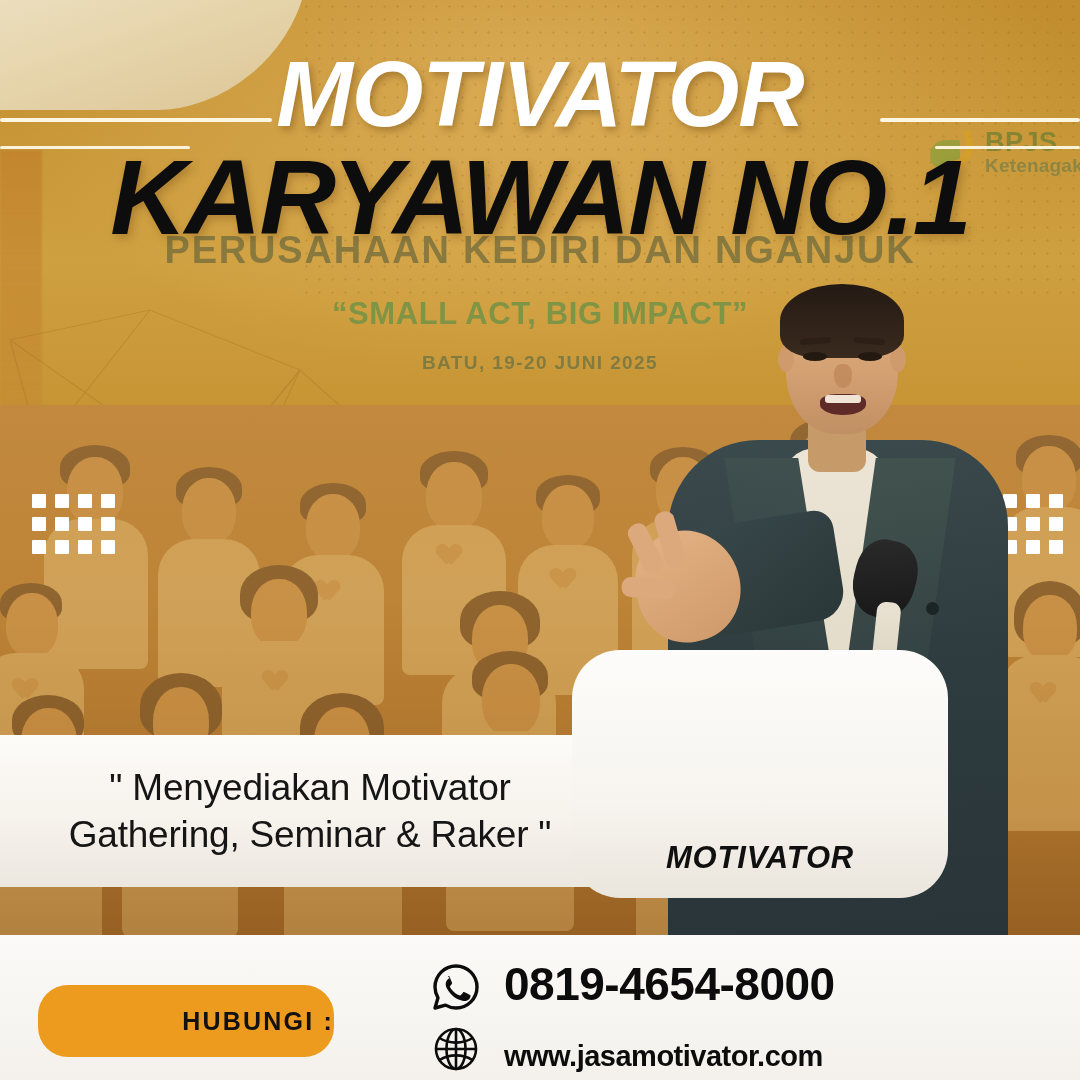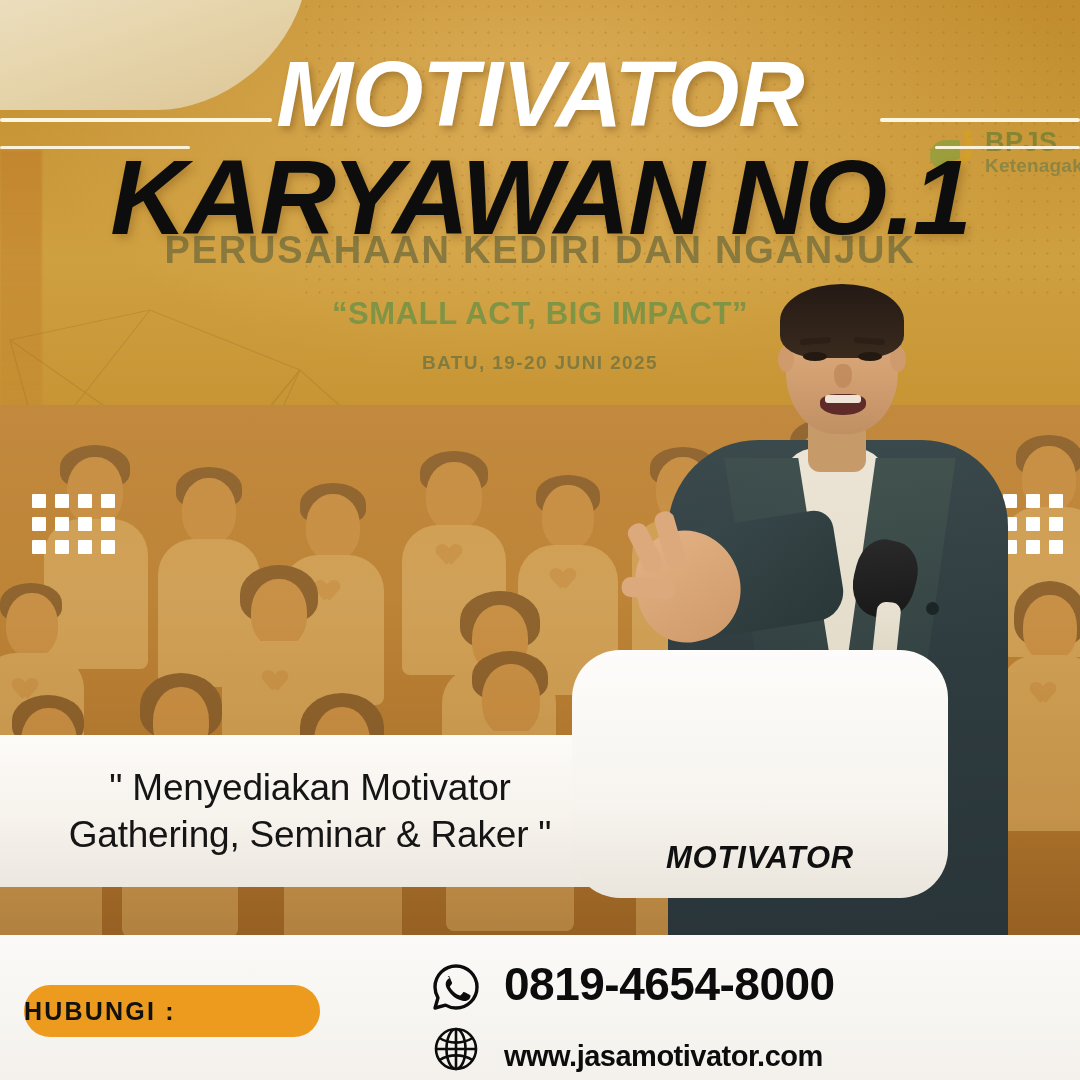--- a/index.html
+++ b/index.html
@@ -275,23 +275,23 @@
     font-size:31px;font-weight:800;font-style:italic;color:#101010;
     letter-spacing:.8px;margin-top:6px;
   }
 
   
   .footer{
     position:absolute;left:0;top:935px;width:1080px;height:145px;z-index:12;
     background:linear-gradient(180deg,#fbfaf8 0%,#f4f1ec 100%);
   }
   .hubungi{
-    position:absolute;left:24px;top:50px;width:296px;height:52px;
+    position:absolute;left:38px;top:50px;width:296px;height:72px;
     background:#ec9b1e;border-radius:30px;
-    display:flex;align-items:center;justify-content:flex-start;
+    display:flex;align-items:center;justify-content:flex-end;
   }
   .hubungi span{
     font-size:25px;font-weight:800;color:#111;letter-spacing:2.2px;
   }
   .contact-rows{position:absolute;left:432px;top:14px;}
   .crow{display:flex;align-items:flex-end;gap:24px;height:62px;}
   .crow .ico{flex:none;width:48px;height:48px;}
   .crow .val{font-size:46px;font-weight:900;color:#0c0c0c;letter-spacing:-.5px;}
   .crow.web .val{font-size:29px;font-weight:800;}
 </style>

